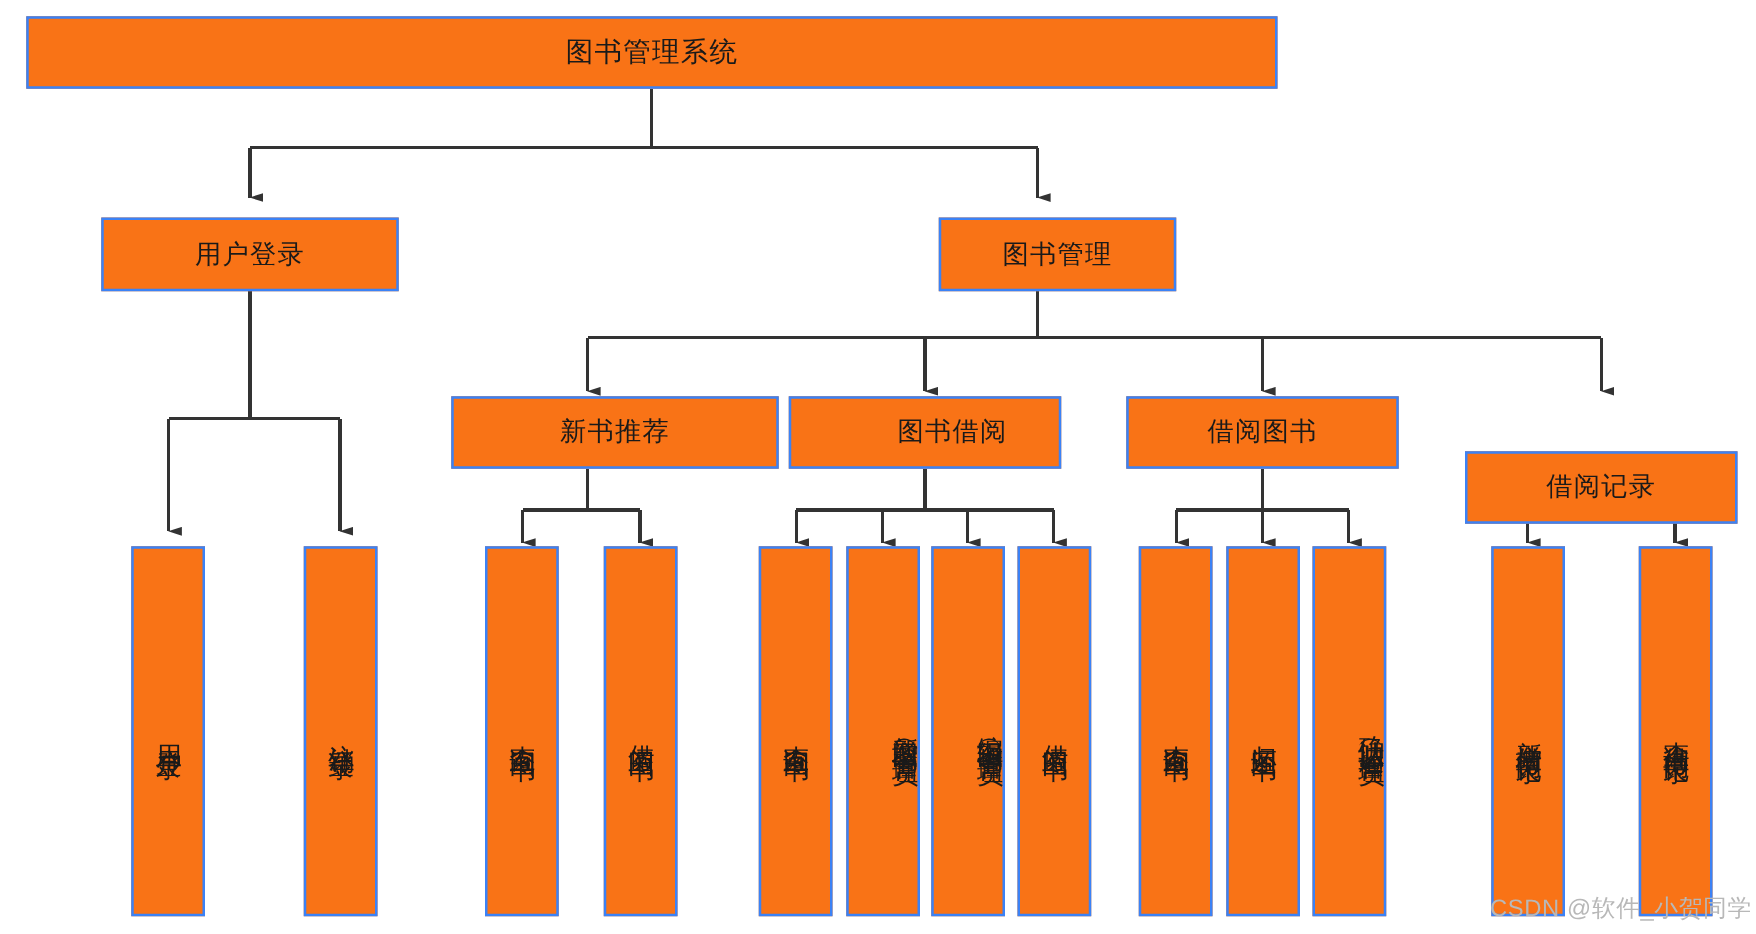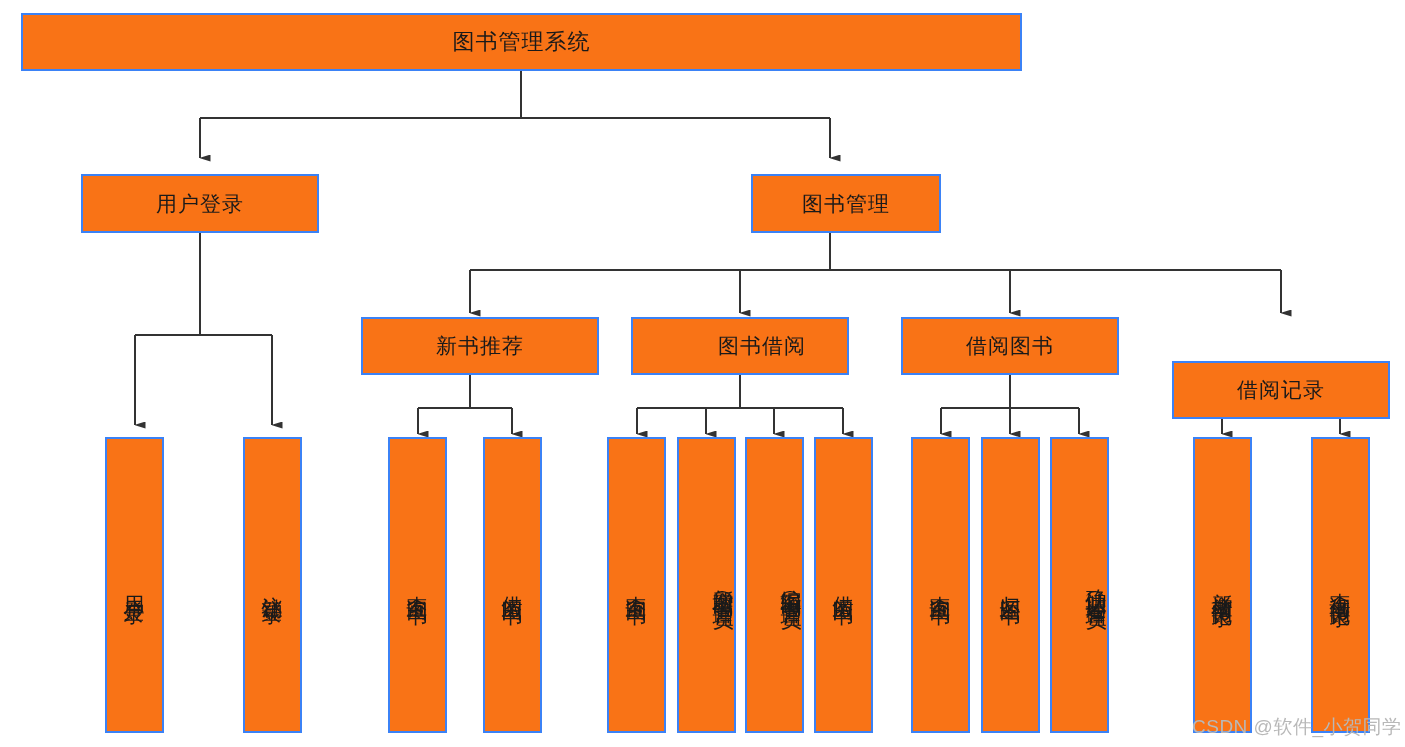--- a/index.html
+++ b/index.html
@@ -134,21 +134,21 @@
     <span>图书管理系统</span>
   </div>
 
   <div class="node h-node" style="left:81px; top:174px; width:238px; height:59px;">
     <span>用户登录</span>
   </div>
   <div class="node h-node" style="left:711px; top:174px; width:190px; height:59px;margin-left:40px;">
     <span>图书管理</span>
   </div>
 
-  <div class="node h-node" style="left:361px; top:317px; width:238px; height:58px;">
+  <div class="node h-node" style="left:361px; top:317px; width:262px; height:58px;">
     <span>新书推荐</span>
   </div>
   <div class="node h-node" style="left:631px; top:317px; width:218px; height:58px;padding-left:44px;">
     <span>图书借阅</span>
   </div>
   <div class="node h-node" style="left:901px; top:317px; width:218px; height:58px;">
     <span>借阅图书</span>
   </div>
   <div class="node h-node" style="left:1172px; top:317px; width:218px; height:58px;margin-top:44px;">
     <span>借阅记录</span>

